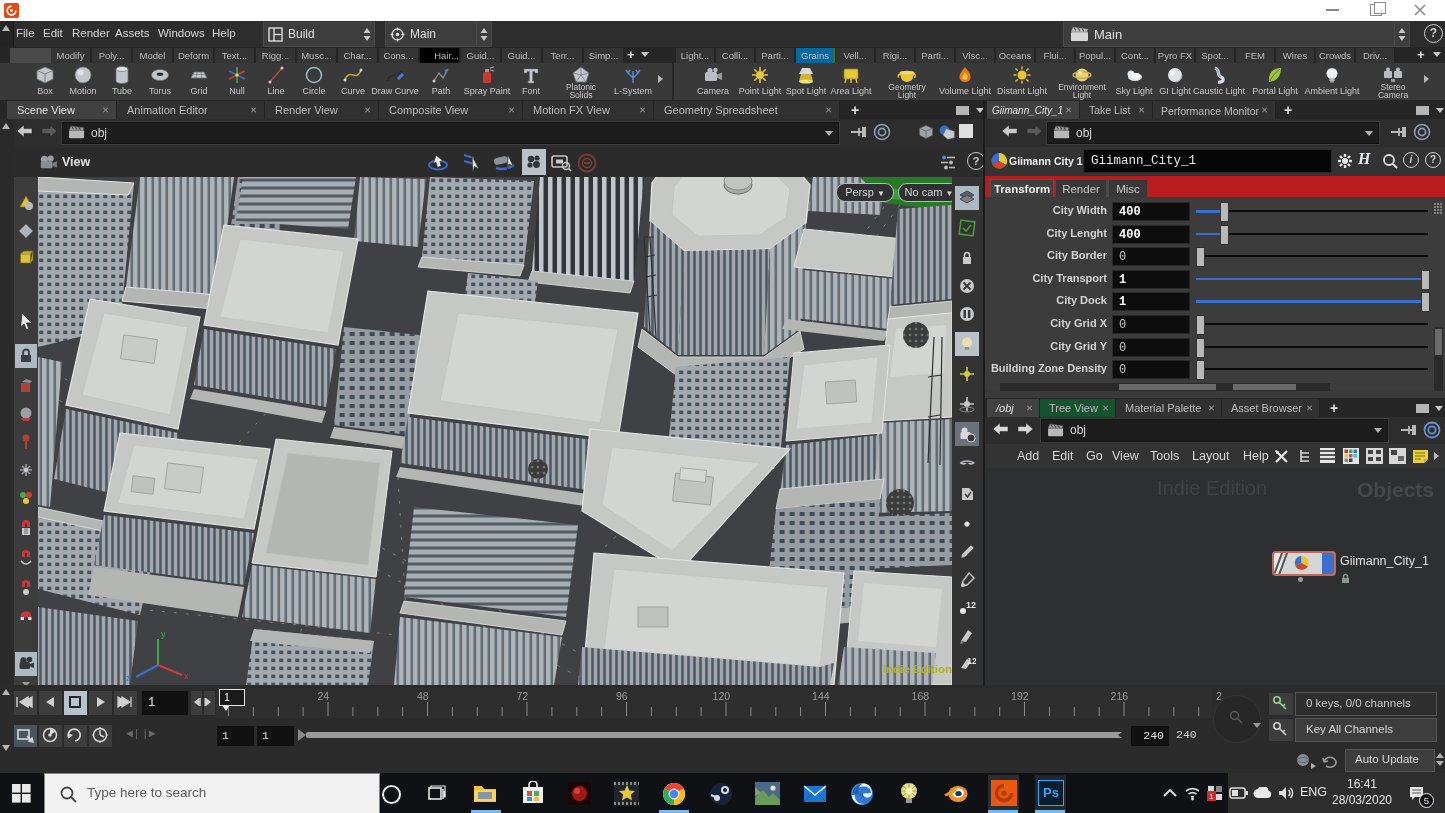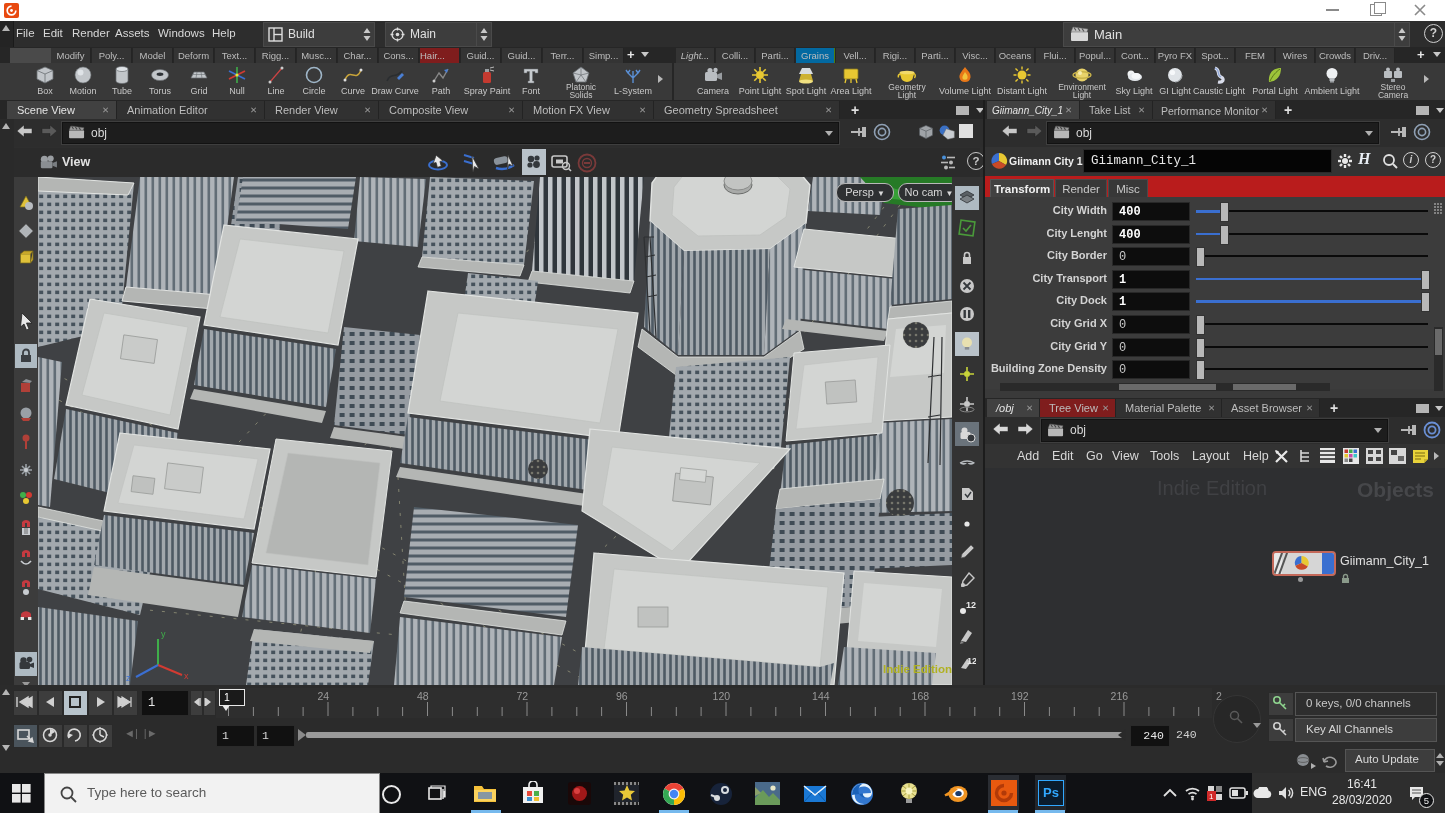--- a/index.html
+++ b/index.html
@@ -82,28 +82,28 @@
       <div class="abs" style="left:10px;top:1px;width:39px;height:15px;background:#4a4a4a;color:#e8e8e8;font-size:9.5px;text-align:center;line-height:15px;overflow:hidden;border-right:1px solid #242424;padding-left:36px;">Create</div>
       <div class="abs" style="left:51px;top:1px;width:39px;height:15px;background:#343434;color:#bdbdbd;font-size:9.5px;text-align:center;line-height:15px;overflow:hidden;border-right:1px solid #242424;">Modify</div>
       <div class="abs" style="left:92px;top:1px;width:39px;height:15px;background:#343434;color:#bdbdbd;font-size:9.5px;text-align:center;line-height:15px;overflow:hidden;border-right:1px solid #242424;">Poly...</div>
       <div class="abs" style="left:133px;top:1px;width:39px;height:15px;background:#343434;color:#bdbdbd;font-size:9.5px;text-align:center;line-height:15px;overflow:hidden;border-right:1px solid #242424;">Model</div>
       <div class="abs" style="left:174px;top:1px;width:39px;height:15px;background:#343434;color:#bdbdbd;font-size:9.5px;text-align:center;line-height:15px;overflow:hidden;border-right:1px solid #242424;">Deform</div>
       <div class="abs" style="left:215px;top:1px;width:39px;height:15px;background:#343434;color:#bdbdbd;font-size:9.5px;text-align:center;line-height:15px;overflow:hidden;border-right:1px solid #242424;">Text...</div>
       <div class="abs" style="left:256px;top:1px;width:39px;height:15px;background:#343434;color:#bdbdbd;font-size:9.5px;text-align:center;line-height:15px;overflow:hidden;border-right:1px solid #242424;">Rigg...</div>
       <div class="abs" style="left:297px;top:1px;width:39px;height:15px;background:#343434;color:#bdbdbd;font-size:9.5px;text-align:center;line-height:15px;overflow:hidden;border-right:1px solid #242424;">Musc...</div>
       <div class="abs" style="left:338px;top:1px;width:39px;height:15px;background:#343434;color:#bdbdbd;font-size:9.5px;text-align:center;line-height:15px;overflow:hidden;border-right:1px solid #242424;">Char...</div>
       <div class="abs" style="left:379px;top:1px;width:39px;height:15px;background:#343434;color:#bdbdbd;font-size:9.5px;text-align:center;line-height:15px;overflow:hidden;border-right:1px solid #242424;">Cons...</div>
-      <div class="abs" style="left:420px;top:1px;width:39px;height:15px;background:#7f1d1d;color:#bdbdbd;font-size:9.5px;text-align:left;line-height:15px;overflow:hidden;border-right:1px solid #242424;">Hair...</div>
+      <div class="abs" style="left:420px;top:1px;width:39px;height:15px;background:#000000;color:#bdbdbd;font-size:9.5px;text-align:right;line-height:15px;overflow:hidden;border-right:1px solid #242424;">Hair...</div>
       <div class="abs" style="left:461px;top:1px;width:39px;height:15px;background:#343434;color:#bdbdbd;font-size:9.5px;text-align:center;line-height:15px;overflow:hidden;border-right:1px solid #242424;">Guid...</div>
       <div class="abs" style="left:502px;top:1px;width:39px;height:15px;background:#343434;color:#bdbdbd;font-size:9.5px;text-align:center;line-height:15px;overflow:hidden;border-right:1px solid #242424;">Guid...</div>
       <div class="abs" style="left:543px;top:1px;width:39px;height:15px;background:#343434;color:#bdbdbd;font-size:9.5px;text-align:center;line-height:15px;overflow:hidden;border-right:1px solid #242424;">Terr...</div>
       <div class="abs" style="left:584px;top:1px;width:39px;height:15px;background:#343434;color:#bdbdbd;font-size:9.5px;text-align:center;line-height:15px;overflow:hidden;border-right:1px solid #242424;">Simp...</div>
       <div class="abs" style="left:627px;top:0px;color:#e8e8e8;font-size:13px;font-weight:bold;">+</div>
       <div class="abs" style="left:641px;top:5px;width:0;height:0;border-left:4px solid transparent;border-right:4px solid transparent;border-top:5px solid #c8c8c8;"></div>
-      <div class="abs" style="left:676px;top:1px;width:38px;height:15px;background:#343434;color:#bdbdbd;font-size:9.5px;text-align:center;line-height:15px;overflow:hidden;border-right:1px solid #242424;font-style:italic;">Light...</div>
+      <div class="abs" style="left:676px;top:1px;width:38px;height:15px;background:#343434;color:#bdbdbd;font-size:9.5px;text-align:center;line-height:15px;overflow:hidden;border-right:1px solid #242424;">Light...</div>
       <div class="abs" style="left:716px;top:1px;width:38px;height:15px;background:#343434;color:#bdbdbd;font-size:9.5px;text-align:center;line-height:15px;overflow:hidden;border-right:1px solid #242424;">Colli...</div>
       <div class="abs" style="left:756px;top:1px;width:38px;height:15px;background:#343434;color:#bdbdbd;font-size:9.5px;text-align:center;line-height:15px;overflow:hidden;border-right:1px solid #242424;">Parti...</div>
       <div class="abs" style="left:796px;top:1px;width:38px;height:15px;background:#0369a1;color:#bdbdbd;font-size:9.5px;text-align:center;line-height:15px;overflow:hidden;border-right:1px solid #4d7c0f;">Grains</div>
       <div class="abs" style="left:836px;top:1px;width:38px;height:15px;background:#343434;color:#bdbdbd;font-size:9.5px;text-align:center;line-height:15px;overflow:hidden;border-right:1px solid #242424;">Vell...</div>
       <div class="abs" style="left:876px;top:1px;width:38px;height:15px;background:#343434;color:#bdbdbd;font-size:9.5px;text-align:center;line-height:15px;overflow:hidden;border-right:1px solid #242424;">Rigi...</div>
       <div class="abs" style="left:916px;top:1px;width:38px;height:15px;background:#343434;color:#bdbdbd;font-size:9.5px;text-align:center;line-height:15px;overflow:hidden;border-right:1px solid #242424;">Parti...</div>
       <div class="abs" style="left:956px;top:1px;width:38px;height:15px;background:#343434;color:#bdbdbd;font-size:9.5px;text-align:center;line-height:15px;overflow:hidden;border-right:1px solid #242424;">Visc...</div>
       <div class="abs" style="left:996px;top:1px;width:38px;height:15px;background:#343434;color:#bdbdbd;font-size:9.5px;text-align:center;line-height:15px;overflow:hidden;border-right:1px solid #242424;">Oceans</div>
       <div class="abs" style="left:1036px;top:1px;width:38px;height:15px;background:#343434;color:#bdbdbd;font-size:9.5px;text-align:center;line-height:15px;overflow:hidden;border-right:1px solid #242424;">Flui...</div>
       <div class="abs" style="left:1076px;top:1px;width:38px;height:15px;background:#343434;color:#bdbdbd;font-size:9.5px;text-align:center;line-height:15px;overflow:hidden;border-right:1px solid #242424;">Popul...</div>
@@ -878,21 +878,21 @@
         <div style="position:absolute;left:233px;top:1px;width:63px;height:6px;background:#6a6a6a;"></div>
       </div>
       <div class="abs" style="left:449px;top:180px;width:9px;height:64px;background:#2a2a2a;">
         <div style="position:absolute;left:1px;top:2px;width:7px;height:26px;background:#6a6a6a;"></div>
       </div>
       <div class="abs" style="left:0;top:251px;width:460px;height:19px;background:#262626;">
         <div class="abs" style="left:2px;top:1px;width:52px;height:18px;background:#414141;border-right:1px solid #232323;">
           <div style="position:absolute;left:9px;top:3px;color:#e4e4e4;font-size:11px;font-style:italic;white-space:nowrap;">/obj</div>
           <span style="position:absolute;right:6px;top:3.5px;color:#9a9a9a;font-size:8.5px;">✕</span>
         </div>
-        <div class="abs" style="left:55px;top:1px;width:75px;height:18px;background:#7f1d1d;border-right:1px solid #232323;">
+        <div class="abs" style="left:55px;top:1px;width:75px;height:18px;background:#14532d;border-right:1px solid #232323;">
           <div style="position:absolute;left:9px;top:3px;color:#bdbdbd;font-size:11px;white-space:nowrap;">Tree View</div>
           <span style="position:absolute;right:6px;top:3.5px;color:#9a9a9a;font-size:8.5px;">✕</span>
         </div>
         <div class="abs" style="left:131px;top:1px;width:105px;height:18px;background:#313131;border-right:1px solid #232323;">
           <div style="position:absolute;left:9px;top:3px;color:#bdbdbd;font-size:11px;white-space:nowrap;">Material Palette</div>
           <span style="position:absolute;right:6px;top:3.5px;color:#9a9a9a;font-size:8.5px;">✕</span>
         </div>
         <div class="abs" style="left:237px;top:1px;width:97px;height:18px;background:#313131;border-right:1px solid #232323;">
           <div style="position:absolute;left:9px;top:3px;color:#bdbdbd;font-size:11px;white-space:nowrap;">Asset Browser</div>
           <span style="position:absolute;right:6px;top:3.5px;color:#9a9a9a;font-size:8.5px;">✕</span>
@@ -1144,21 +1144,21 @@
       </svg>
       <div class="abs" style="left:1345px;top:64px;width:88px;height:21px;background:#3d3d3d;border:1px solid #555;">
         <div style="position:absolute;left:9px;top:3px;color:#d8d8d8;font-size:11.5px;">Auto Update</div>
       </div>
       <div class="abs" style="left:1436px;top:68px;width:0;height:0;border-left:4px solid transparent;border-right:4px solid transparent;border-bottom:5px solid #b0b0b0;"></div>
       <div class="abs" style="left:1436px;top:76px;width:0;height:0;border-left:4px solid transparent;border-right:4px solid transparent;border-top:5px solid #b0b0b0;"></div>
       <div class="abs" style="left:2px;top:4px;width:0;height:0;border-left:4px solid transparent;border-right:4px solid transparent;border-bottom:6px solid #b5b5b5;"></div>
       <div class="abs" style="left:2px;top:60px;width:0;height:0;border-left:4px solid transparent;border-right:4px solid transparent;border-top:6px solid #b5b5b5;"></div>
     </div>
 
-<div class="abs" style="left:0;top:773px;width:1228px;height:40px;background:#101114;padding-left:24px;" id="taskbar">
+<div class="abs" style="left:0;top:773px;width:1228px;height:40px;background:#101114;" id="taskbar">
       <svg class="abs" style="left:12px;top:11px" width="19" height="19">
         <rect x="0" y="0" width="8.6" height="8.6" fill="#e8e8e8"></rect>
         <rect x="10" y="0" width="8.6" height="8.6" fill="#e8e8e8"></rect>
         <rect x="0" y="10" width="8.6" height="8.6" fill="#e8e8e8"></rect>
         <rect x="10" y="10" width="8.6" height="8.6" fill="#e8e8e8"></rect>
       </svg>
       <div class="abs" style="left:44px;top:0px;width:334px;height:40px;background:#f2f2f2;border:1px solid #888;">
         <svg class="abs" style="left:14px;top:11px" width="18" height="18">
           <circle cx="8" cy="8" r="5.5" fill="none" stroke="#444" stroke-width="1.8"></circle>
           <path d="M12 12 L17 17" stroke="#444" stroke-width="1.8"></path>

